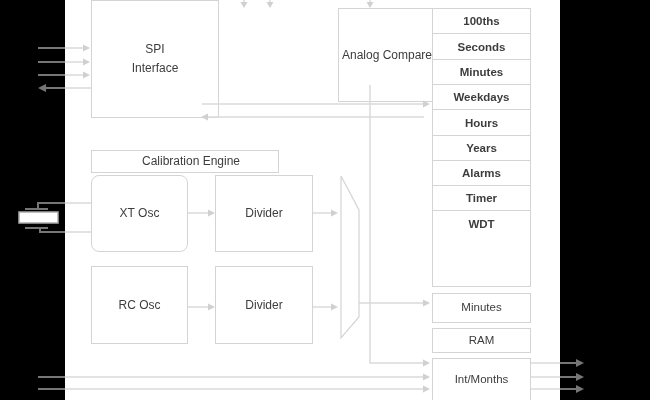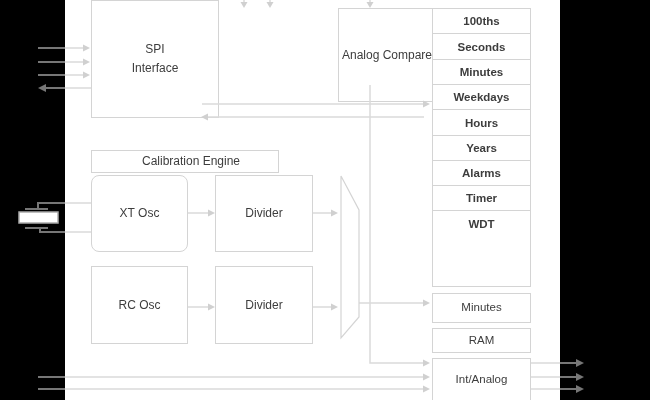--- a/index.html
+++ b/index.html
@@ -60,21 +60,21 @@
     <div class="reg" style="height:25px">Minutes</div>
     <div class="reg" style="height:25px">Weekdays</div>
     <div class="reg" style="height:26px">Hours</div>
     <div class="reg" style="height:25px">Years</div>
     <div class="reg" style="height:25px">Alarms</div>
     <div class="reg" style="height:25px">Timer</div>
     <div class="reg" style="height:25px">WDT</div>
   </div>
   <div class="block" id="b-ctrl">Minutes</div>
   <div class="block" id="b-ram">RAM</div>
-  <div class="block" id="b-intclk">Int/Analog</div>
+  <div class="block" id="b-intclk">Int/Months</div>
 
   <svg class="overlay" width="650" height="400" viewBox="0 0 650 400">
     <g fill="none" stroke="#dadada" stroke-width="1.5">
 
       <path d="M64 48H84M64 62H84M64 75H84M91 88H46"></path>
 
       <path d="M244 0v3M270 0v3M370 0v3"></path>
 
       <path d="M202 104H424M424 117H206"></path>
 

